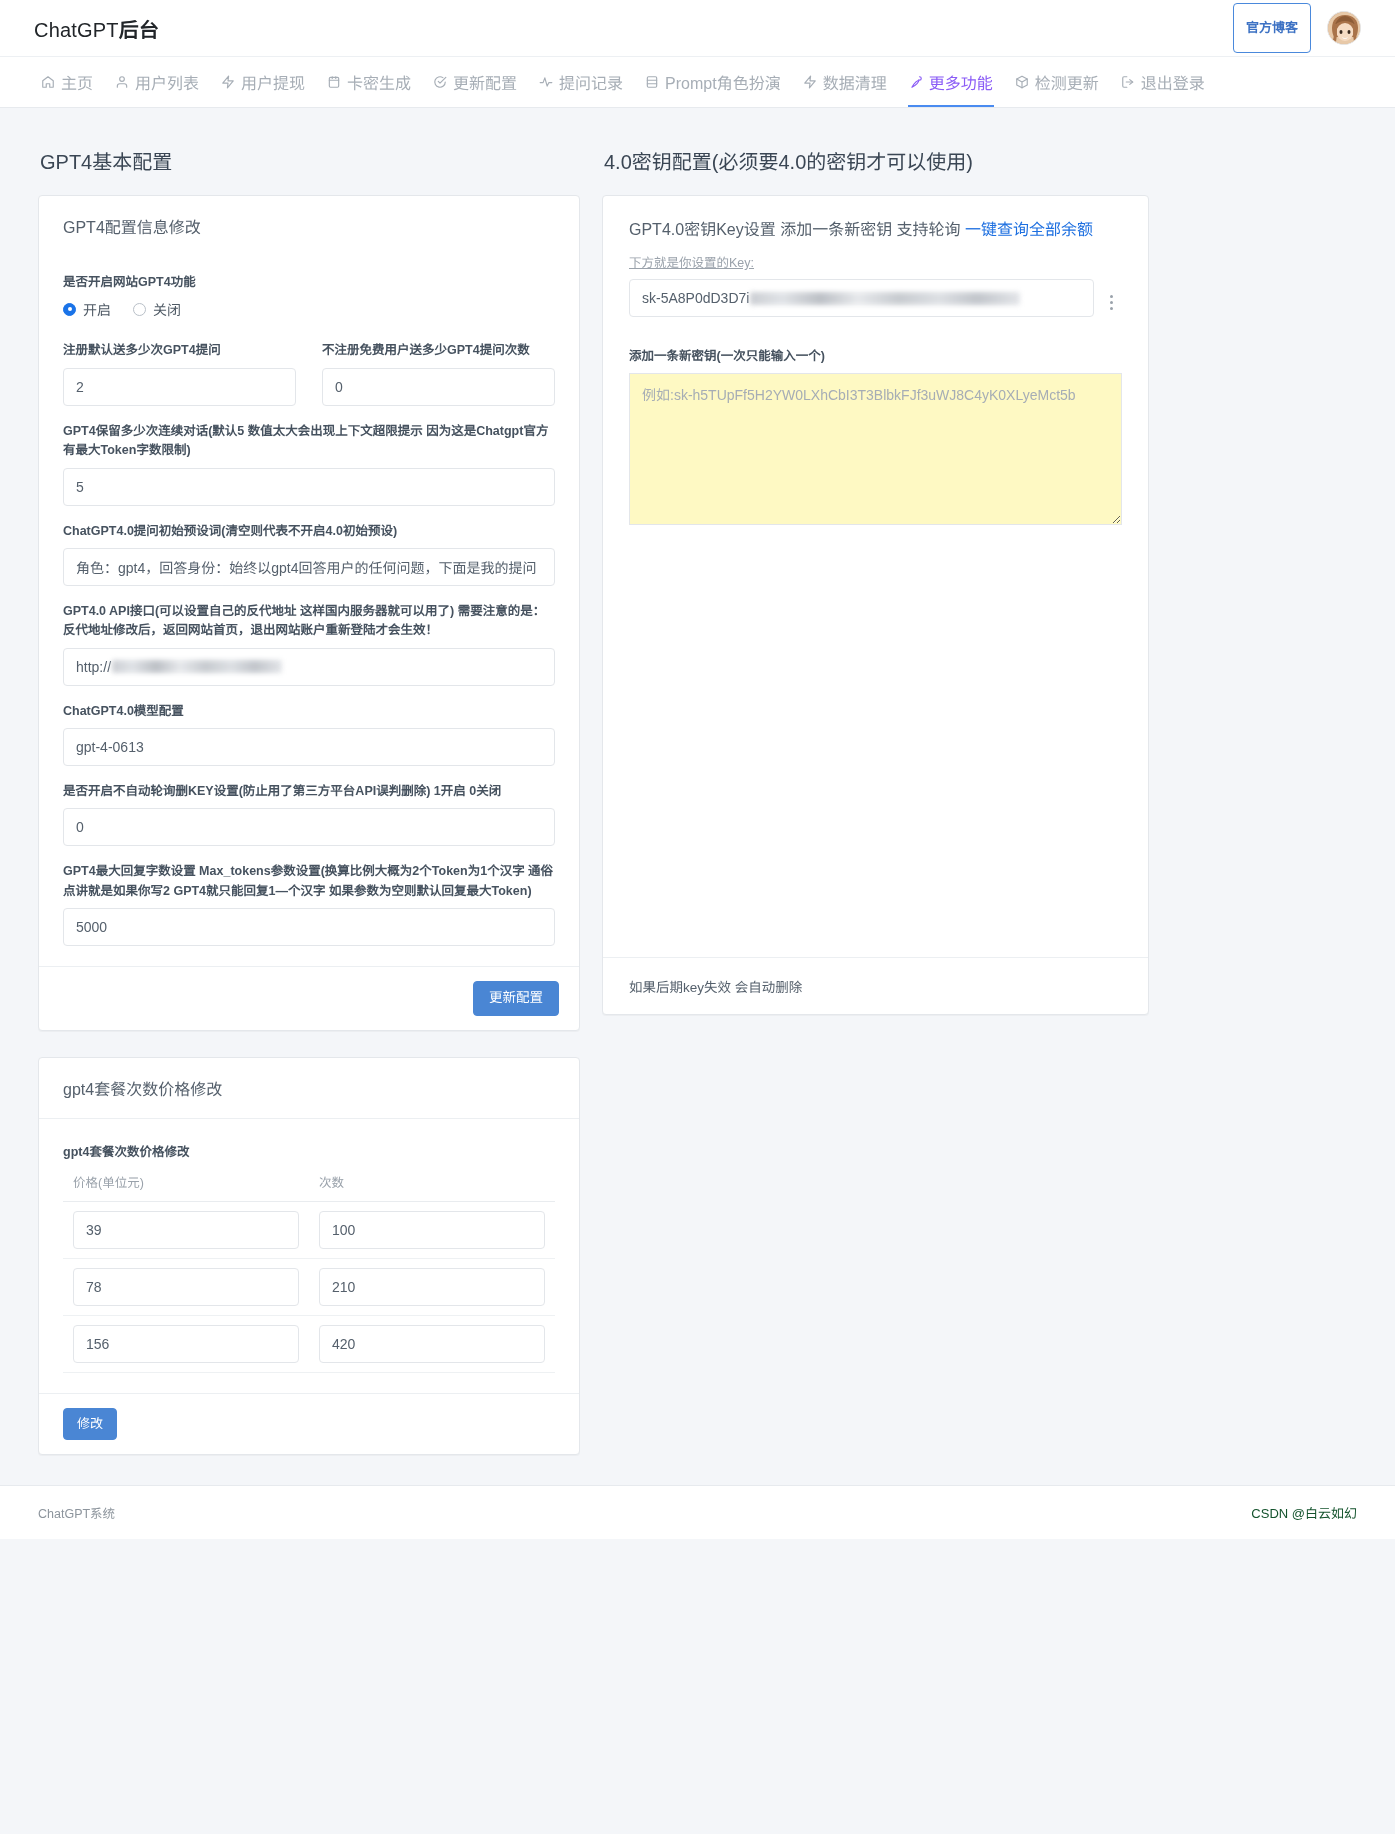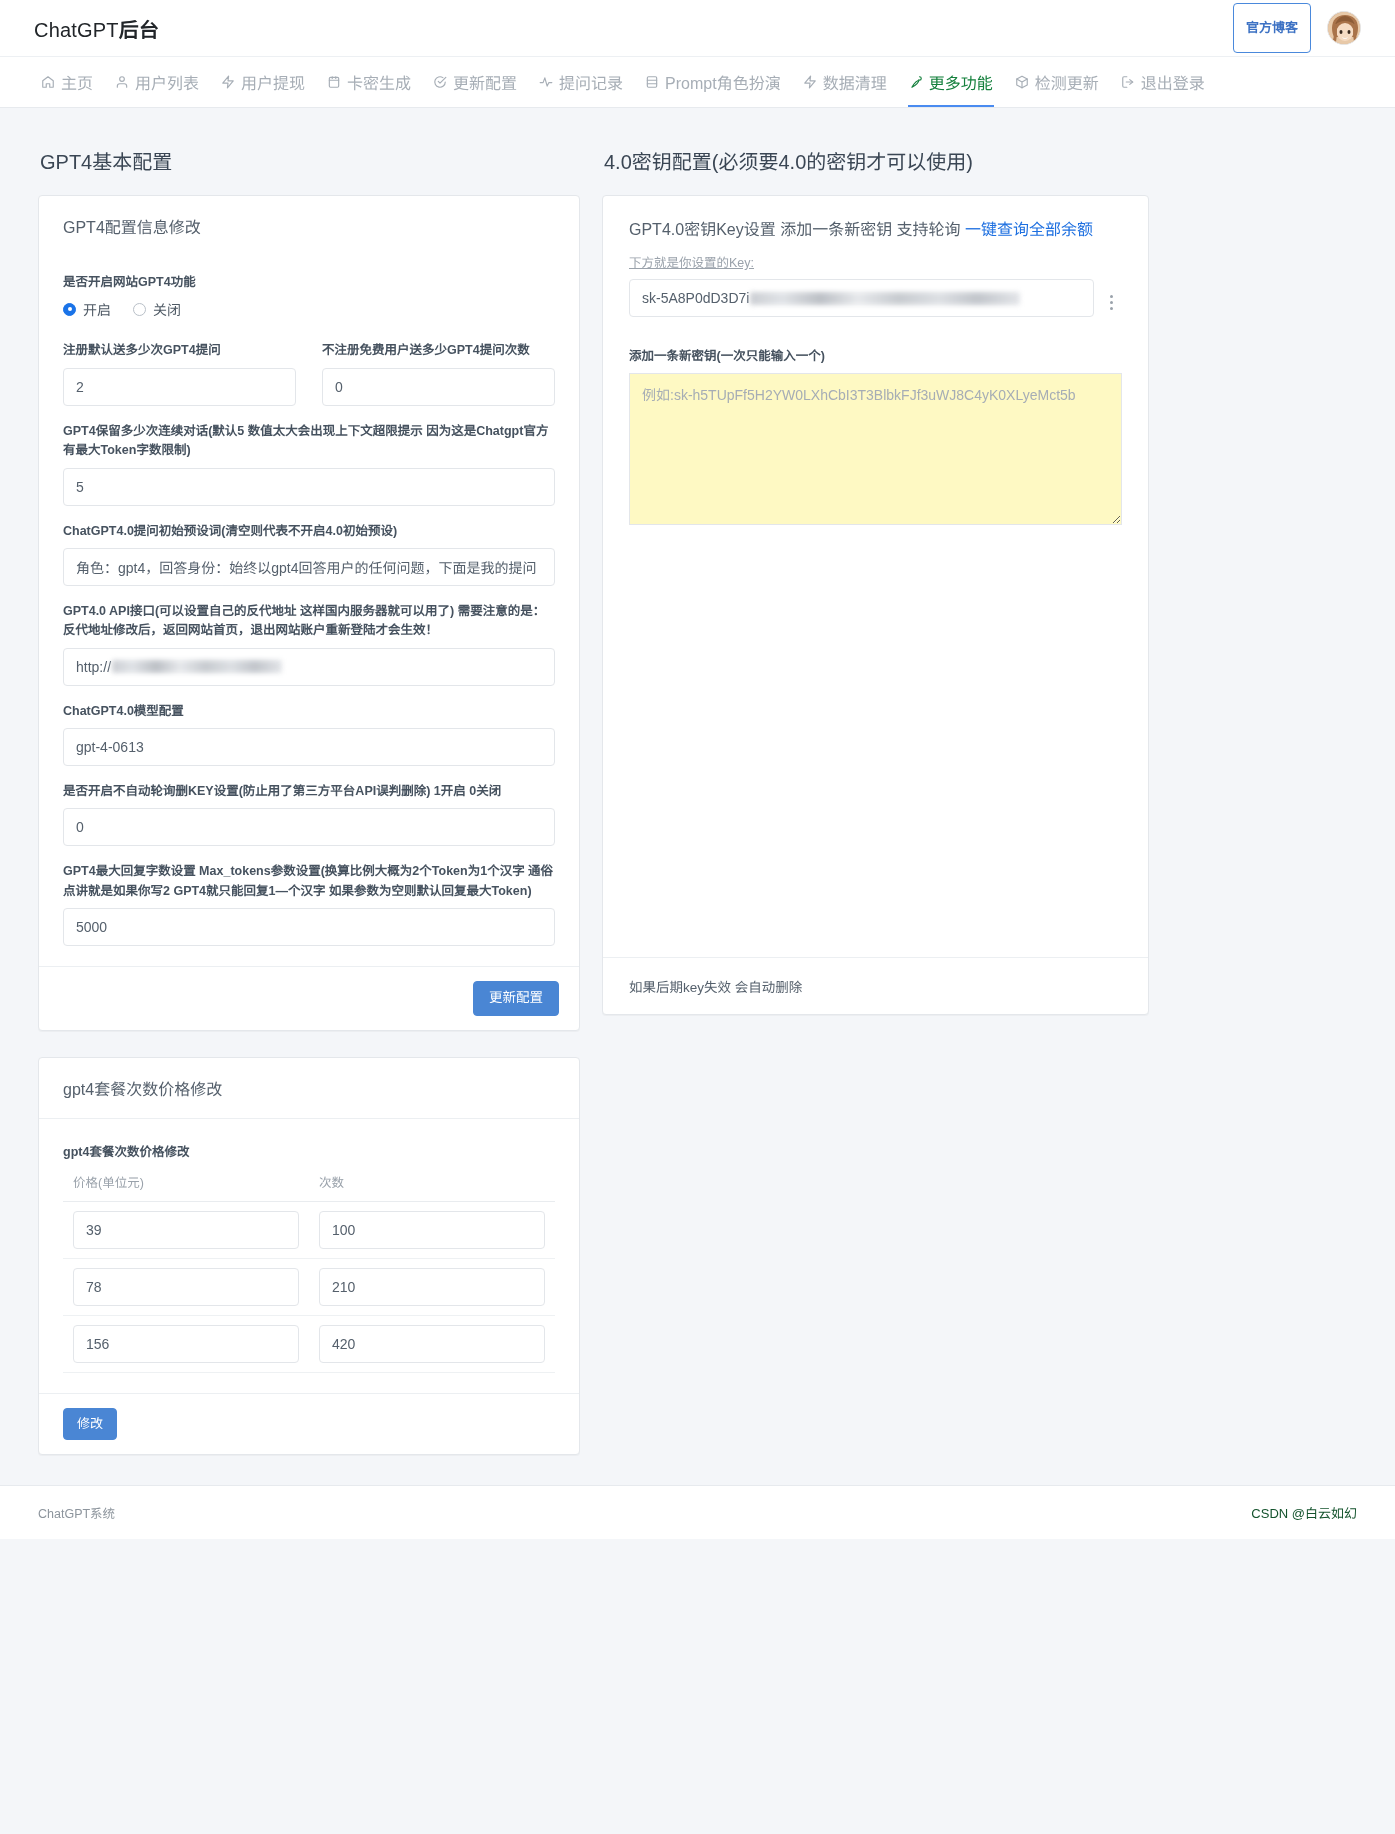--- a/index.html
+++ b/index.html
@@ -69,21 +69,21 @@
     display: flex;
     align-items: center;
     gap: 6px;
     padding: 0 11px;
     font-size: 16px;
     color: #a7aeb6;
     cursor: pointer;
     position: relative;
     white-space: nowrap;
   }
-  .nav-item.active { color: #15803d; }
+  .nav-item.active { color: #8b5cf6; }
   .nav-item.active::after {
     content: "";
     position: absolute;
     left: 10px; right: 10px; bottom: 0;
     height: 2px;
     background: #4a8bf0;
   }
   .nav-ico { width: 14px; height: 14px; display: inline-block; flex: none; }
   .nav-ico svg { display: block; width: 14px; height: 14px; }
 

